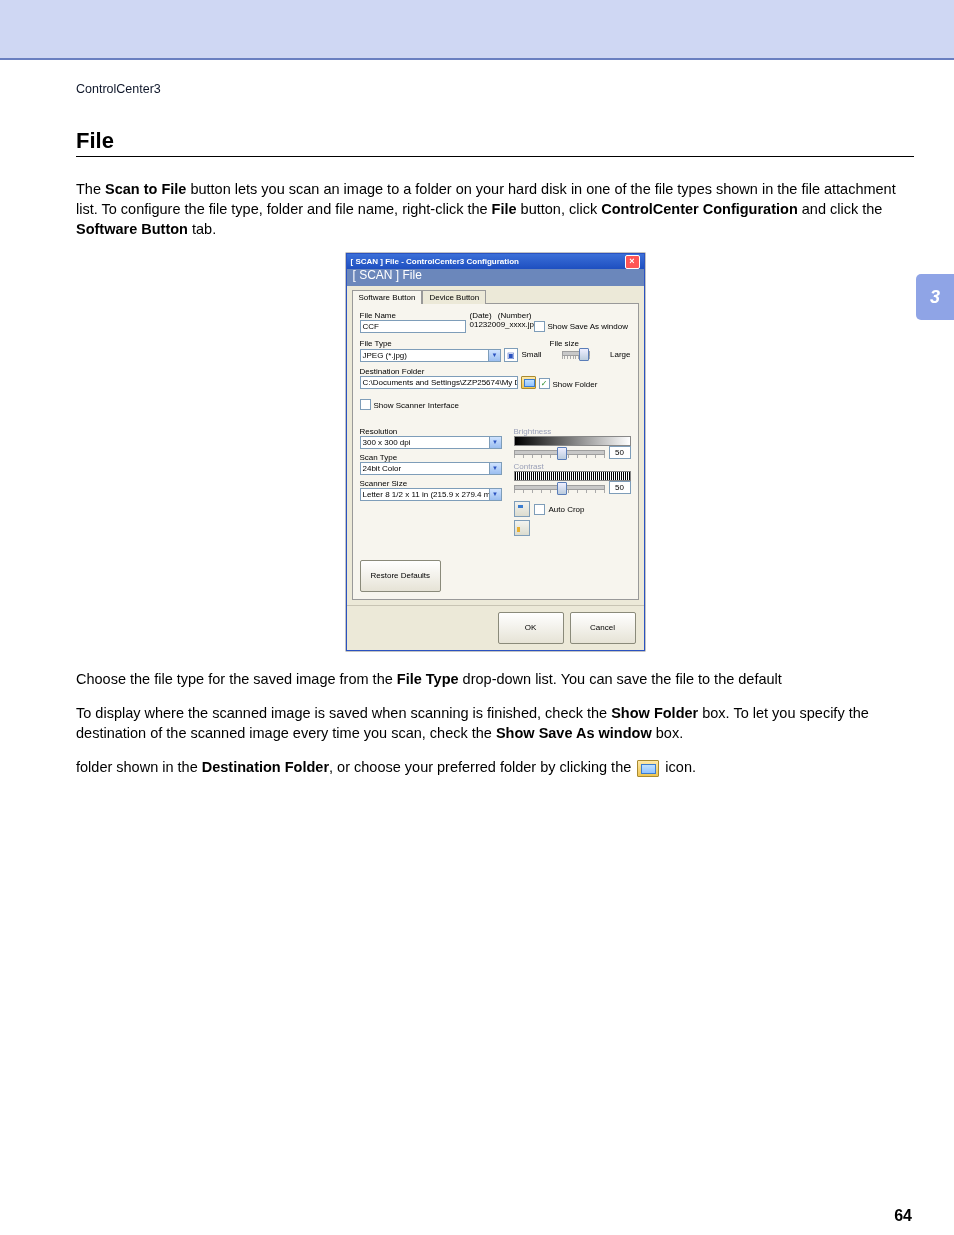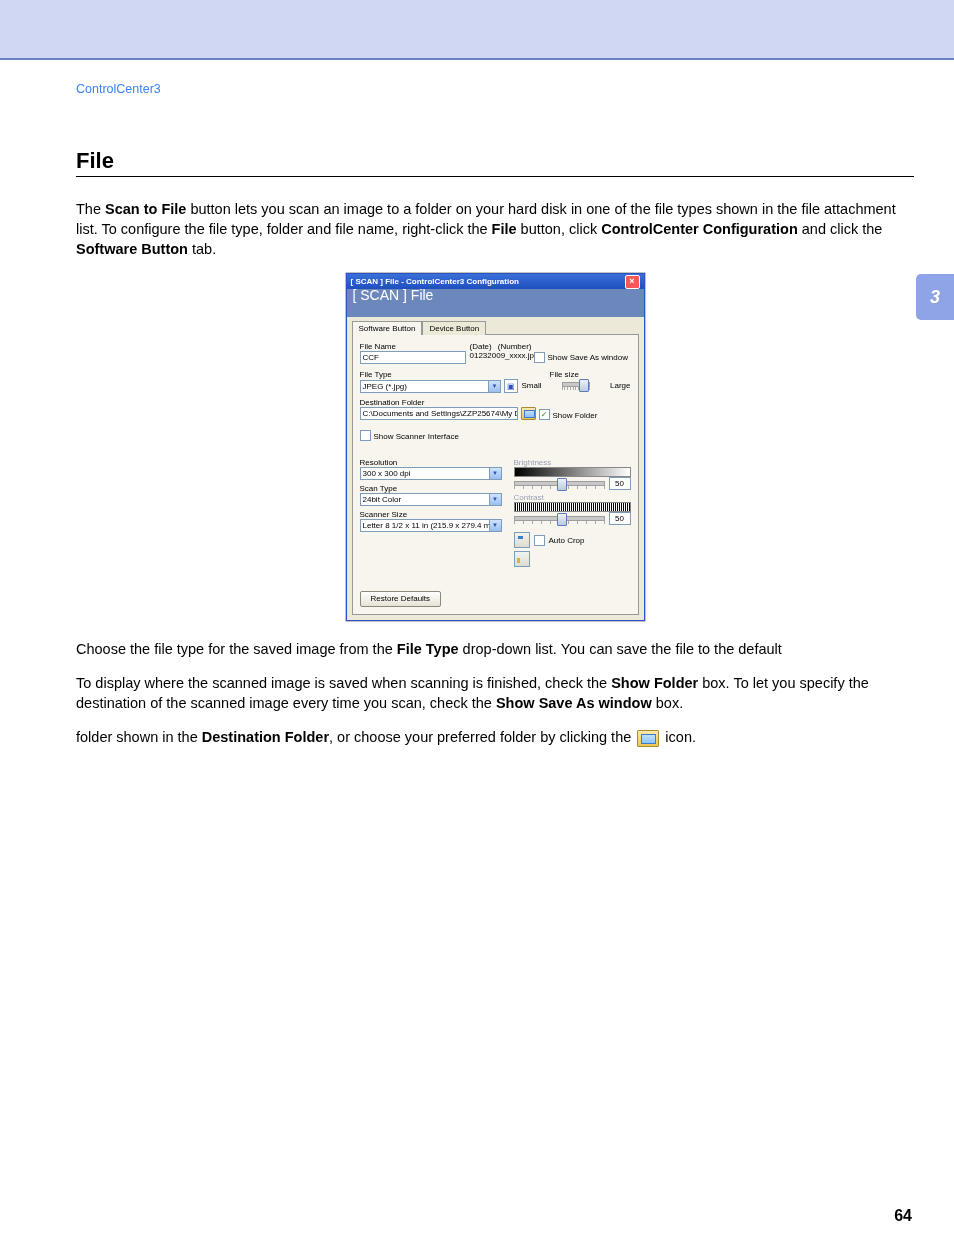--- a/index.html
+++ b/index.html
@@ -1,38 +1,38 @@
 <!DOCTYPE html>
 <html><head>
 <meta charset="utf-8">
 <style>
   html,body{margin:0;padding:0;background:#fff;font-family:Arial,Helvetica,sans-serif;color:#000;}
   .topbar{height:58px;background:#cfd7f3;border-bottom:2px solid #6a7fc0;}
   .page{padding:22px 40px 40px 76px;max-width:880px;position:relative;}
-  .breadcrumb{font-size:12.5px;color:#3b82f6;margin-bottom:52px;}
+  .breadcrumb{font-size:12.5px;color:#0f172a;margin-bottom:32px;}
   h1{font-size:22px;font-weight:bold;margin:0 0 2px 0;}
   .hr{border-bottom:1px solid #000;margin-bottom:22px;}
   p{font-size:14.5px;line-height:1.38;margin:0 0 14px 0;}
   .side-tab{position:absolute;right:0;top:274px;width:38px;height:46px;background:#8fa4e6;border-radius:5px 0 0 5px;color:#fff;font-size:18px;font-style:italic;font-weight:bold;display:flex;align-items:center;justify-content:center;}
   
   .shot{width:297px;margin:8px auto 18px auto;border:1px solid #2a52c0;font-family:Tahoma,Arial,sans-serif;font-size:8px;color:#000;background:#ece9d8;position:relative;box-shadow:0 0 0 0.5px #888;}
   .titlebar{background:linear-gradient(#3b6fd8,#1e4fc0);color:#fff;height:15px;line-height:15px;padding:0 4px;font-weight:bold;display:flex;align-items:center;justify-content:space-between;}
   .closebox{width:13px;height:12px;background:#f55;border:1px solid #fff;color:#fff;font-size:9px;line-height:10px;text-align:center;font-weight:bold;border-radius:2px;}
-  .subbar{background:#6b87bb;color:#fff;height:28px;line-height:13px;padding:0 6px;font-size:14px;}
+  .subbar{background:#6b87bb;color:#fff;height:17px;line-height:13px;padding:0 6px;font-size:12px;}
   .tabs{display:flex;gap:0;margin:3px 0 0 5px;}
   .tab{background:#ece9d8;border:1px solid #999;border-bottom:none;padding:2px 6px;font-size:8px;position:relative;top:1px;}
   .tab.active{background:#f7f5ee;z-index:2;}
   .panel{background:#f7f5ee;border:1px solid #999;margin:0 5px 5px 5px;padding:7px 7px 7px 7px;}
   .lbl{font-size:8px;display:block;}
   .field{background:#fff;border:1px solid #7e9db9;height:11px;line-height:11px;padding:0 2px;font-size:8px;overflow:hidden;white-space:nowrap;}
   .dd{position:relative;}
   .ddarrow{position:absolute;right:0;top:0;width:11px;height:11px;background:linear-gradient(#cfe3ff,#9bbef0);border-left:1px solid #7e9db9;display:flex;align-items:center;justify-content:center;color:#2a52c0;font-size:6px;}
   .row{display:flex;align-items:flex-end;gap:4px;}
   .cb{width:9px;height:9px;border:1px solid #7e9db9;background:#fff;display:inline-flex;align-items:center;justify-content:center;font-size:8px;color:#2a8a2a;line-height:7px;}
-  .btn{background:linear-gradient(#fff,#e6e3d6);border:1px solid #8a8a7a;border-radius:2px;height:14px;line-height:13px;padding:0 10px;font-size:8px;display:inline-block;text-align:center;}
+  .btn{background:linear-gradient(#fff,#e6e3d6);border:1px solid #8a8a7a;border-radius:2px;height:14px;line-height:13px;padding:8px 10px;font-size:8px;display:inline-block;text-align:center;}
   .folder-ico{width:13px;height:11px;background:linear-gradient(#ffe9a8,#f0c652);border:1px solid #a88a30;border-radius:1px;display:inline-block;position:relative;}
   .folder-ico::after{content:"";position:absolute;left:2px;top:2px;width:9px;height:6px;border:1px solid #3a7cd0;background:linear-gradient(#bfe0ff,#8fc2ff);}
   .sizeicon{width:12px;height:12px;background:#fff;border:1px solid #7e9db9;display:inline-flex;align-items:center;justify-content:center;color:#2a52c0;font-size:8px;}
   .slider-track{height:3px;background:#c8c8c8;border:1px solid #9e9e9e;position:relative;margin-top:3px;}
   .slider-thumb{position:absolute;top:-4px;width:8px;height:11px;background:linear-gradient(#eef,#bcd);border:1px solid #5a7db8;border-radius:1px;}
   .ticks{display:flex;justify-content:space-between;font-size:5px;color:#aaa;margin-top:0px;}
   .ticks span{width:1px;height:3px;background:#aaa;}
   .grad{height:8px;background:linear-gradient(to right,#000,#fff);border:1px solid #888;}
   .contrast-grad{height:8px;background:repeating-linear-gradient(to right,#000 0 1px,#fff 1px 2px);border:1px solid #888;}
   .valbox{width:20px;height:11px;border:1px solid #7e9db9;background:#fff;font-size:8px;text-align:center;line-height:11px;}
@@ -212,20 +212,24 @@
             <span class="lbl" style="display:inline;">Auto Crop</span>
           </div>
           <div style="margin-top:3px;"><span class="smallicon b"></span></div>
         </div>
       </div>
 
       <div style="margin-top:22px;">
         <span class="btn">Restore Defaults</span>
       </div>
     </div>
+    <div class="bottom-btns">
+      <span class="btn" style="width:44px;">OK</span>
+      <span class="btn" style="width:44px;">Cancel</span>
+    </div>
   </div>
 
   <p>
     <span>Choose the file type for the saved image from the </span><b>File Type</b><span> drop-down list. You can save the file to the default</span>
   </p>
   <p>
     <span>To display where the scanned image is saved when scanning is finished, check the </span><b>Show Folder</b><span> box. To let you specify the destination of the scanned image every time you scan, check the </span><b>Show Save As window</b><span> box.</span>
   </p>
   <p>
     <span>folder shown in the </span><b>Destination Folder</b><span>, or choose your preferred folder by clicking the </span>

